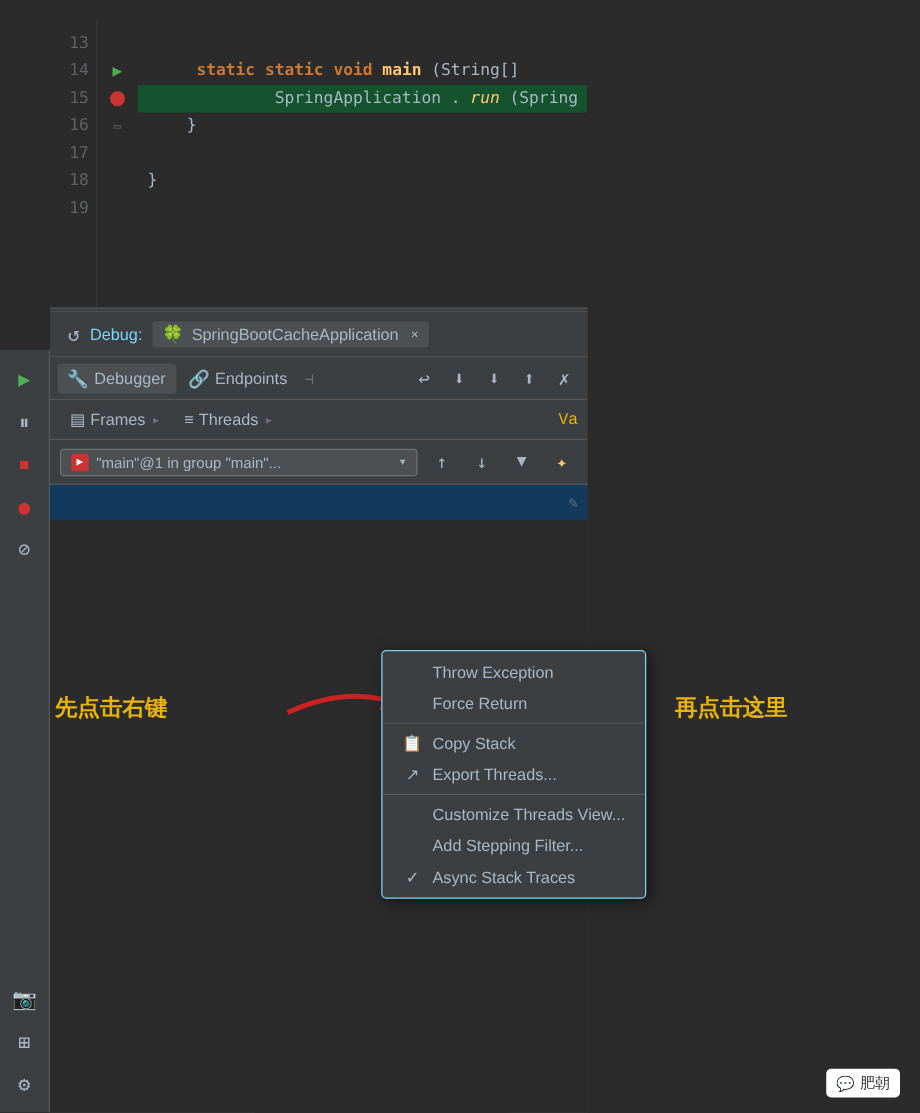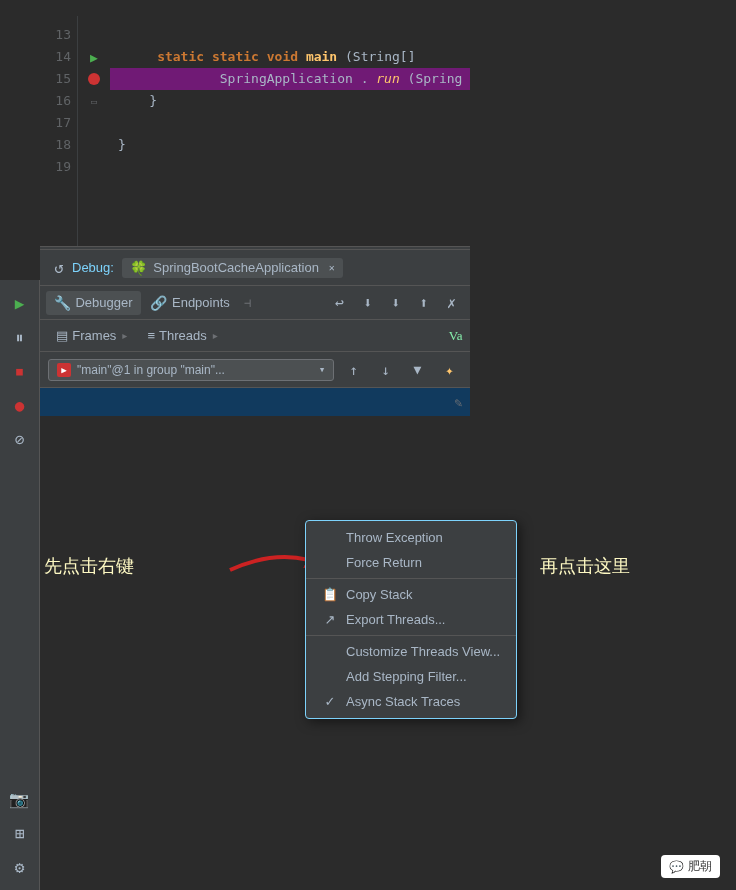--- a/index.html
+++ b/index.html
@@ -64,21 +64,21 @@
       font-size: 13px;
       line-height: 22px;
       overflow: hidden;
     }
     .code-line {
       height: 22px;
       padding: 0 8px;
       white-space: nowrap;
     }
     .code-line.highlight-blue {
-      background: #701a75;
+      background: #14532d;
     }
     .kw { color: #cc7832; font-weight: bold; }
     .kw2 { color: #ffc66d; font-weight: bold; }
     .method { color: #ffc66d; }
     .plain { color: #a9b7c6; }
     .class-name { color: #a9b7c6; }
     .italic { font-style: italic; }
 
     
     .panel-divider {
@@ -203,23 +203,23 @@
       cursor: pointer;
       color: #a9b7c6;
       font-family: 'Segoe UI', sans-serif;
       font-size: 13px;
       border-radius: 3px;
     }
     .sub-tab-icon {
       font-size: 13px;
     }
     .va-label {
-      color: #86efac;
-      font-size: 13px;
-      font-family: Liberation Serif, serif;
+      color: #eab308;
+      font-size: 13px;
+      font-family: Liberation Mono, monospace;
       margin-left: auto;
       text-align: right;
     }
 
     
     .thread-selector-bar {
       background: #3c3f41;
       display: flex;
       align-items: center;
       height: 36px;
@@ -413,22 +413,22 @@
       font-size: 12px;
       color: #333;
       font-family: 'Segoe UI', sans-serif;
       z-index: 200;
     }
 
     
     .annotation-text {
       position: absolute;
       font-size: 18px;
-      font-weight: normal;
-      color: #fef9c3;
+      font-weight: bold;
+      color: #eab308;
       font-family: 'Microsoft YaHei', 'SimHei', sans-serif;
       z-index: 60;
     }
 
     
     .red-arrow {
       position: absolute;
       z-index: 60;
     }
 

